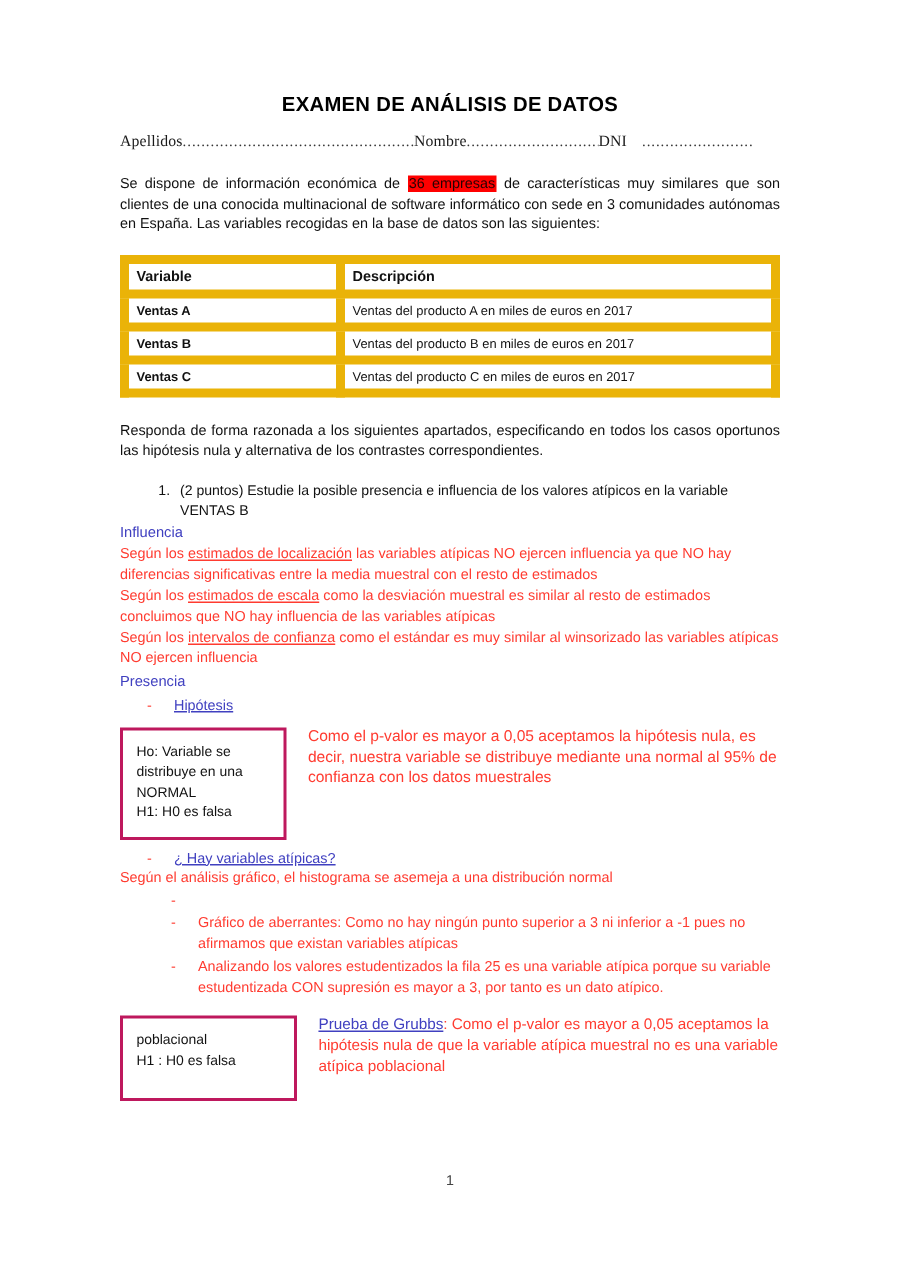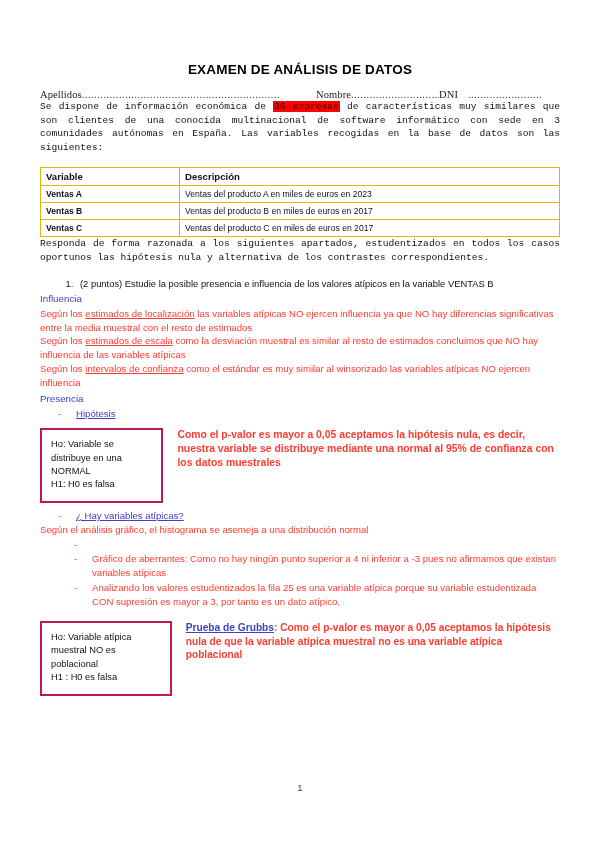--- a/index.html
+++ b/index.html
@@ -13,21 +13,21 @@
     font-family: "Liberation Sans", sans-serif;
     color: #000000;
     position: relative;
     overflow: hidden;
   }
   .page {
     position: relative;
     width: 600px;
     height: 848px;
     box-sizing: border-box;
-    padding: 0 40px;
+    padding: 0 80px;
   }
 
   
   .doc-title {
     text-align: center;
     font-size: 13.5px;
     font-weight: bold;
     letter-spacing: 0.2px;
     margin: 0;
     padding-top: 62px;
@@ -52,42 +52,41 @@
     font-size: 10px;
     letter-spacing: 0.6px;
     color: #333;
   }
   .name-line .dots.short { flex: 0 0 88px; }
   .name-line .dots.mid   { flex: 0 0 92px; }
   .name-line .gap { flex: 0 0 10px; }
 
   
   .para {
-    margin-top: 0;
+    margin-top: 16px;
     font-size: 9.6px;
     line-height: 1.42;
     text-align: justify;
     color: #111;
-    font-family: Liberation Mono, monospace;
   }
   .hl {
     background: #ff0000;
     color: #2a0000;
     padding: 0 1px;
   }
 
   
   table.vars {
     margin-top: 13px;
     border-collapse: collapse;
     width: 100%;
     font-size: 8.6px;
   }
   table.vars td, table.vars th {
-    border: 1px solid #eab308;
+    border: 6px solid #eab308;
     padding: 3px 5px;
     text-align: left;
     vertical-align: middle;
     color: #111;
   }
   table.vars th {
     font-weight: bold;
     font-size: 9.6px;
   }
   table.vars td.k {
@@ -155,21 +154,20 @@
     background: #fff;
   }
   .hbox.b1 { width: 243px; min-height: 48px; }
   .hbox.b2 { width: 240px; min-height: 57px; }
   .sidenote {
     margin-left: 14px;
     flex: 1 1 auto;
     color: #ff3b30;
     font-size: 10.4px;
     line-height: 1.33;
-    font-weight: bold;
   }
   .sidenote.n2 { font-size: 10.2px; line-height: 1.36; }
 
   
   .pagenum {
     position: absolute;
     left: 0;
     right: 0;
     top: 782px;
     text-align: center;
@@ -199,34 +197,34 @@
   <table class="vars">
     <thead>
       <tr>
         <th class="k">Variable</th>
         <th>Descripción</th>
       </tr>
     </thead>
     <tbody>
       <tr>
         <td class="k">Ventas A</td>
-        <td>Ventas del producto A en miles de euros en 2023</td>
+        <td>Ventas del producto A en miles de euros en 2017</td>
       </tr>
       <tr>
         <td class="k">Ventas B</td>
         <td>Ventas del producto B en miles de euros en 2017</td>
       </tr>
       <tr>
         <td class="k">Ventas C</td>
         <td>Ventas del producto C en miles de euros en 2017</td>
       </tr>
     </tbody>
   </table>
 
-  <p class="para">Responda de forma razonada a los siguientes apartados, estudentizados en todos los casos oportunos las hipótesis nula y alternativa de los contrastes correspondientes.</p>
+  <p class="para">Responda de forma razonada a los siguientes apartados, especificando en todos los casos oportunos las hipótesis nula y alternativa de los contrastes correspondientes.</p>
 
   <ol class="numlist">
     <li>(2 puntos) Estudie la posible presencia e influencia de los valores atípicos en la variable VENTAS B</li>
   </ol>
 
   <div class="redblock">
     <span class="ans-head">Influencia</span>
 
     <div class="red"><span>Según los </span><span class="u-red">estimados de localización</span><span> las variables atípicas NO ejercen influencia ya que NO hay diferencias significativas entre la media muestral con el resto de estimados</span></div>
 
@@ -258,31 +256,30 @@
       <span class="txt u-blue">¿ Hay variables atípicas?</span>
     </div>
 
     <div class="red">Según el análisis gráfico, el histograma se asemeja a una distribución normal</div>
 
     <div class="dashrow lvl2 red">
       <span class="dash">-</span>
     </div>
     <div class="dashrow lvl2 red">
       <span class="dash">-</span>
-      <span class="txt">Gráfico de aberrantes: Como no hay ningún punto superior a 4 ni inferior a -3 pues no afirmamos que existan variables atípicas</span>
+      <span class="txt">Gráfico de aberrantes: Como no hay ningún punto superior a 3 ni inferior a -1 pues no afirmamos que existan variables atípicas</span>
     </div>
     <div class="dashrow lvl2 red">
       <span class="dash">-</span>
       <span class="txt">Analizando los valores estudentizados la fila 25 es una variable atípica porque su variable estudentizada CON supresión es mayor a 3, por tanto es un dato atípico.</span>
     </div>
   </div>
 
   <div class="box-row" style="margin-top:12px;">
     <div class="hbox b2">
-      <div>Ho: Variable atípica muestral NO es</div>
       <div>poblacional</div>
       <div>H1 : H0 es falsa</div>
     </div>
     <div class="sidenote n2"><span class="u-blue">Prueba de Grubbs</span><span>: Como el p-valor es mayor a 0,05 aceptamos la hipótesis nula de que la variable atípica muestral no es una variable atípica poblacional</span></div>
   </div>
 
   <div class="pagenum">1</div>
 
 </div>
 

